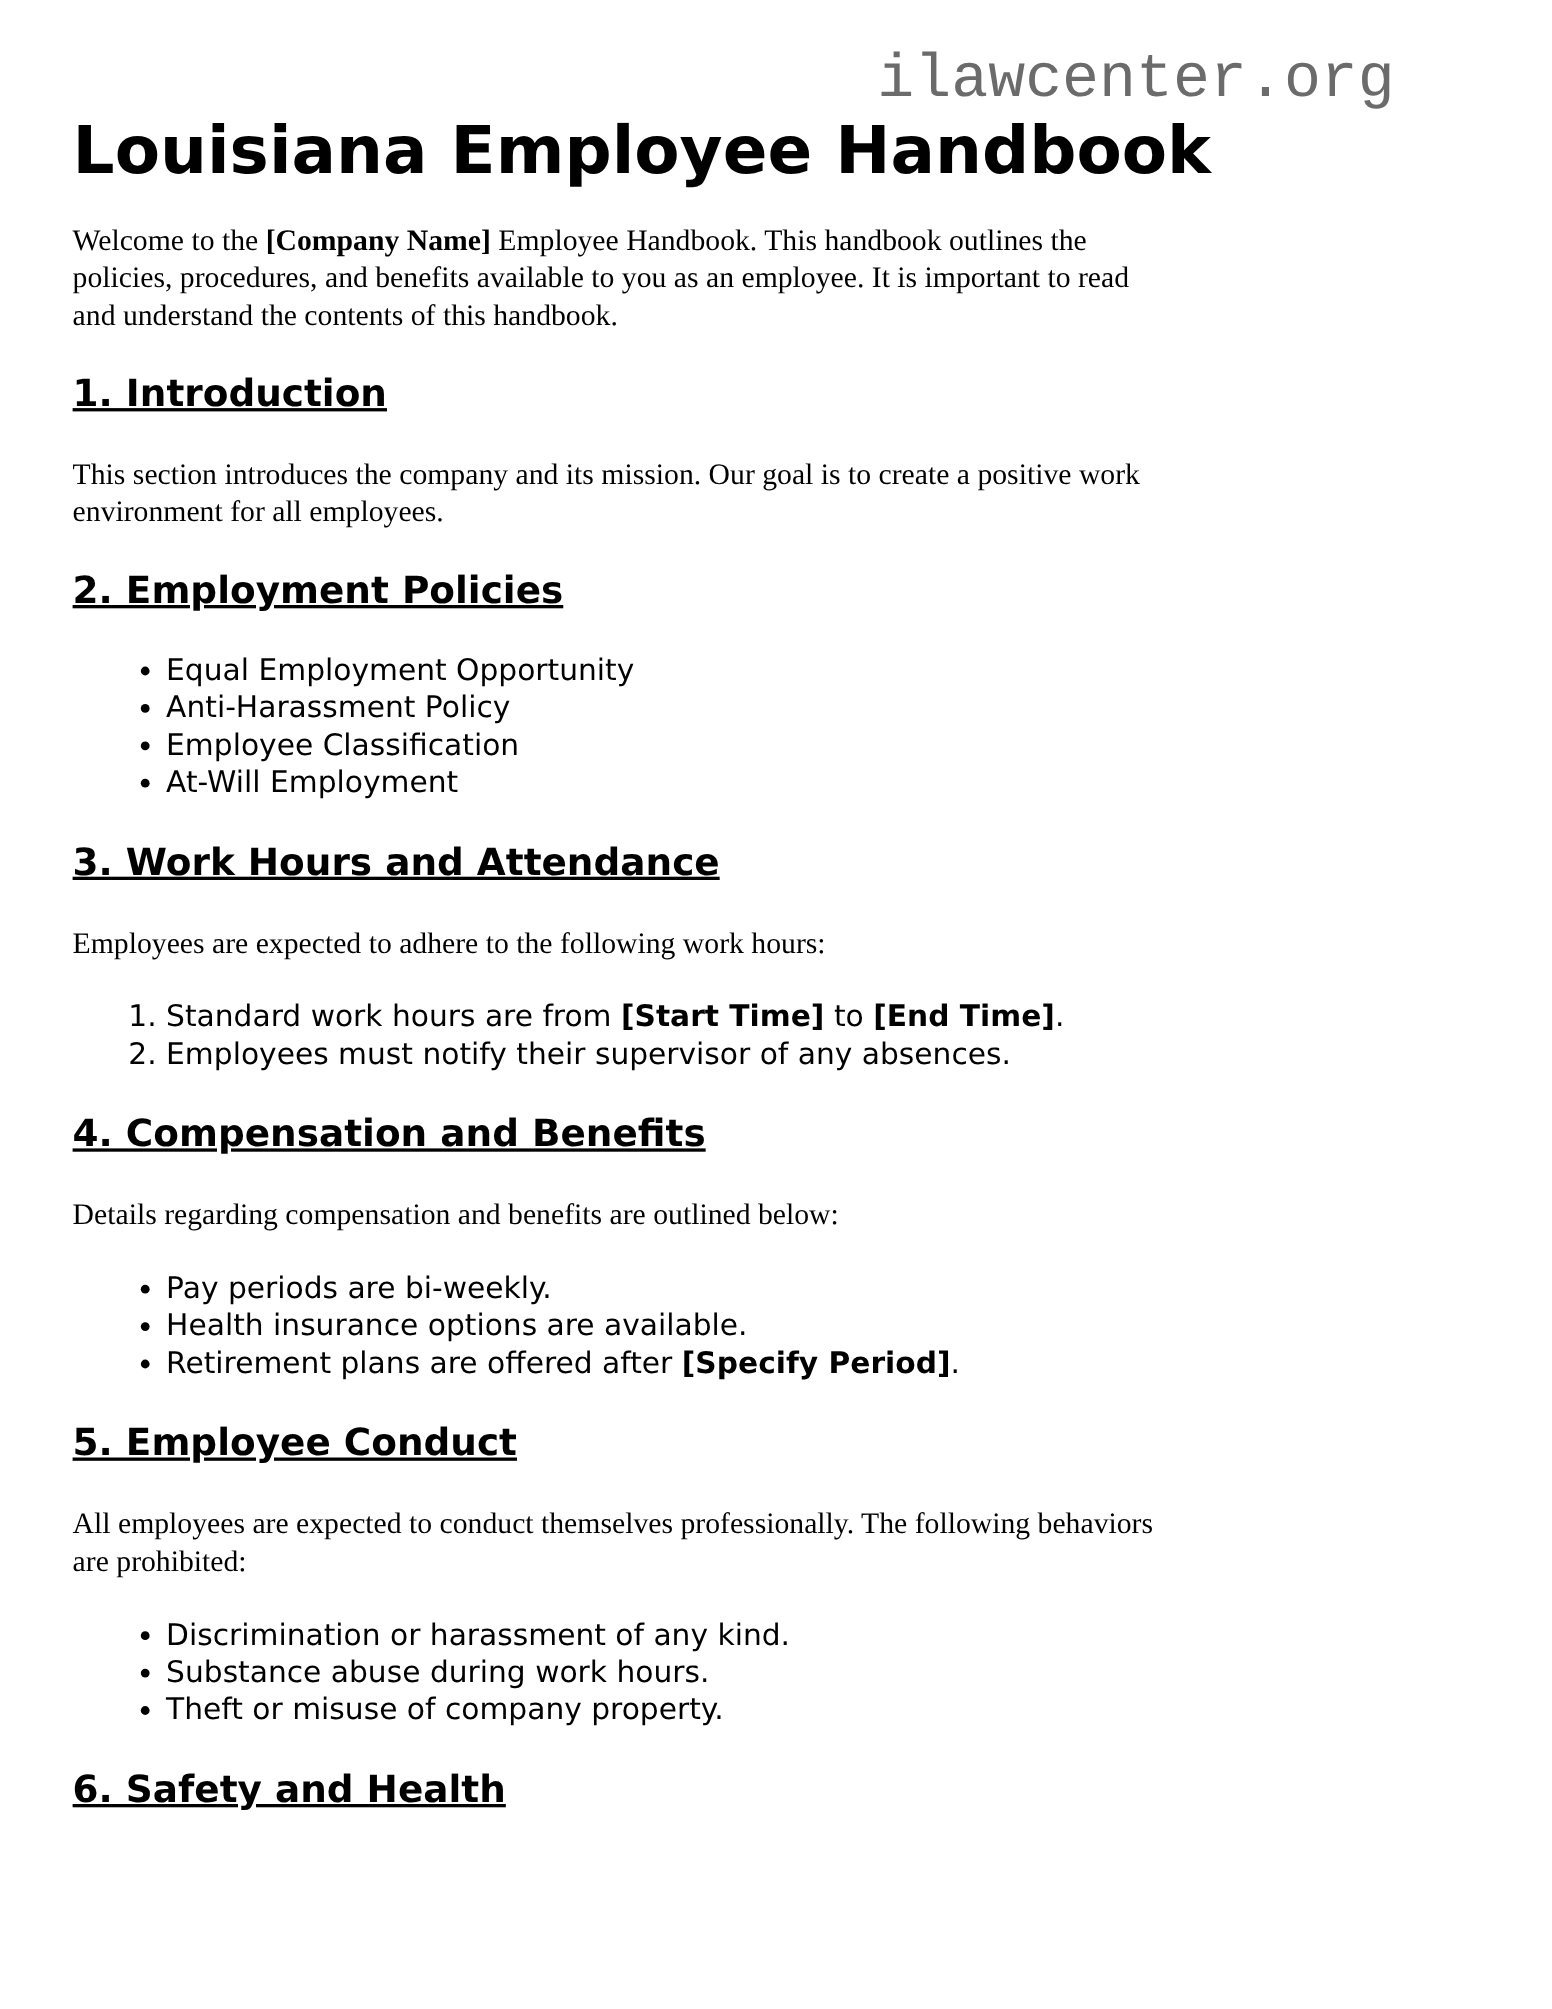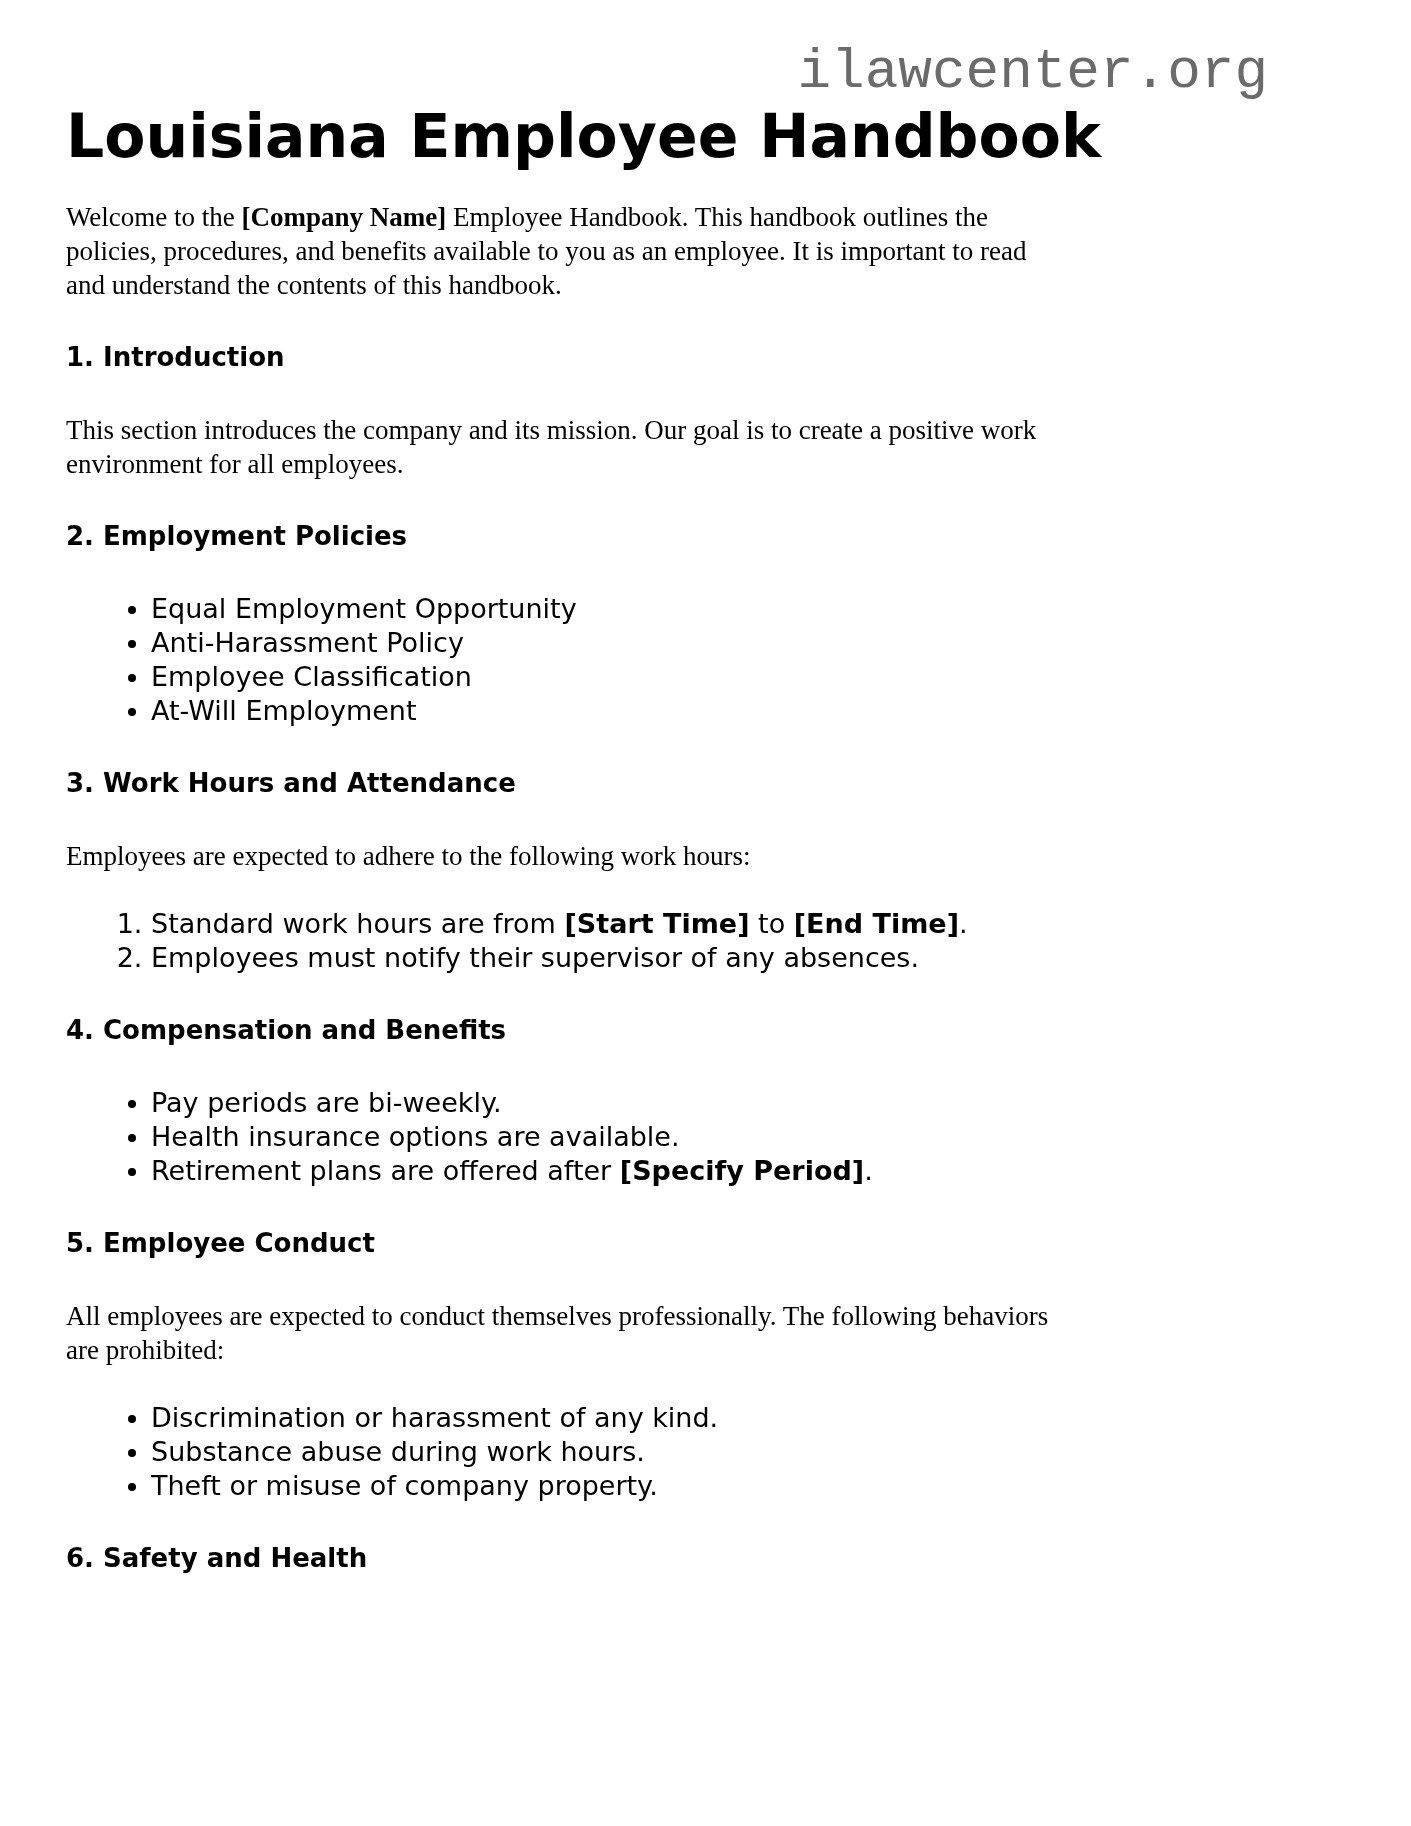--- a/index.html
+++ b/index.html
@@ -29,24 +29,25 @@
     font-size: 56px;
     color: #6b6b6b;
   }
   h1 {
     font-size: 60px;
     line-height: 60px;
     font-weight: bold;
     margin: 0 0 34px 0;
   }
   h2 {
-    font-size: 26px;
+    font-size: 34px;
     line-height: 43px;
     font-weight: bold;
     margin: 0 0 34px 0;
+    text-decoration: underline;
   }
   p {
     margin: 0 0 34px 0;
     white-space: pre-line;
     font-family: Liberation Serif, serif;
   }
   ul, ol {
     margin: 0 0 34px 0;
     padding-left: 85px;
   }
@@ -86,20 +87,21 @@
   </ul>
 
   <h2>3. Work Hours and Attendance</h2>
   <p>Employees are expected to adhere to the following work hours:</p>
   <ol>
     <li><span>Standard work hours are from </span><span class="b">[Start Time]</span><span> to </span><span class="b">[End Time]</span><span>.</span></li>
     <li>Employees must notify their supervisor of any absences.</li>
   </ol>
 
   <h2>4. Compensation and Benefits</h2>
+  <p>Details regarding compensation and benefits are outlined below:</p>
   <ul>
     <li>Pay periods are bi-weekly.</li>
     <li>Health insurance options are available.</li>
     <li><span>Retirement plans are offered after </span><span class="b">[Specify Period]</span><span>.</span></li>
   </ul>
 
   <h2>5. Employee Conduct</h2>
   <p>All employees are expected to conduct themselves professionally. The following behaviors
 are prohibited:</p>
   <ul>

